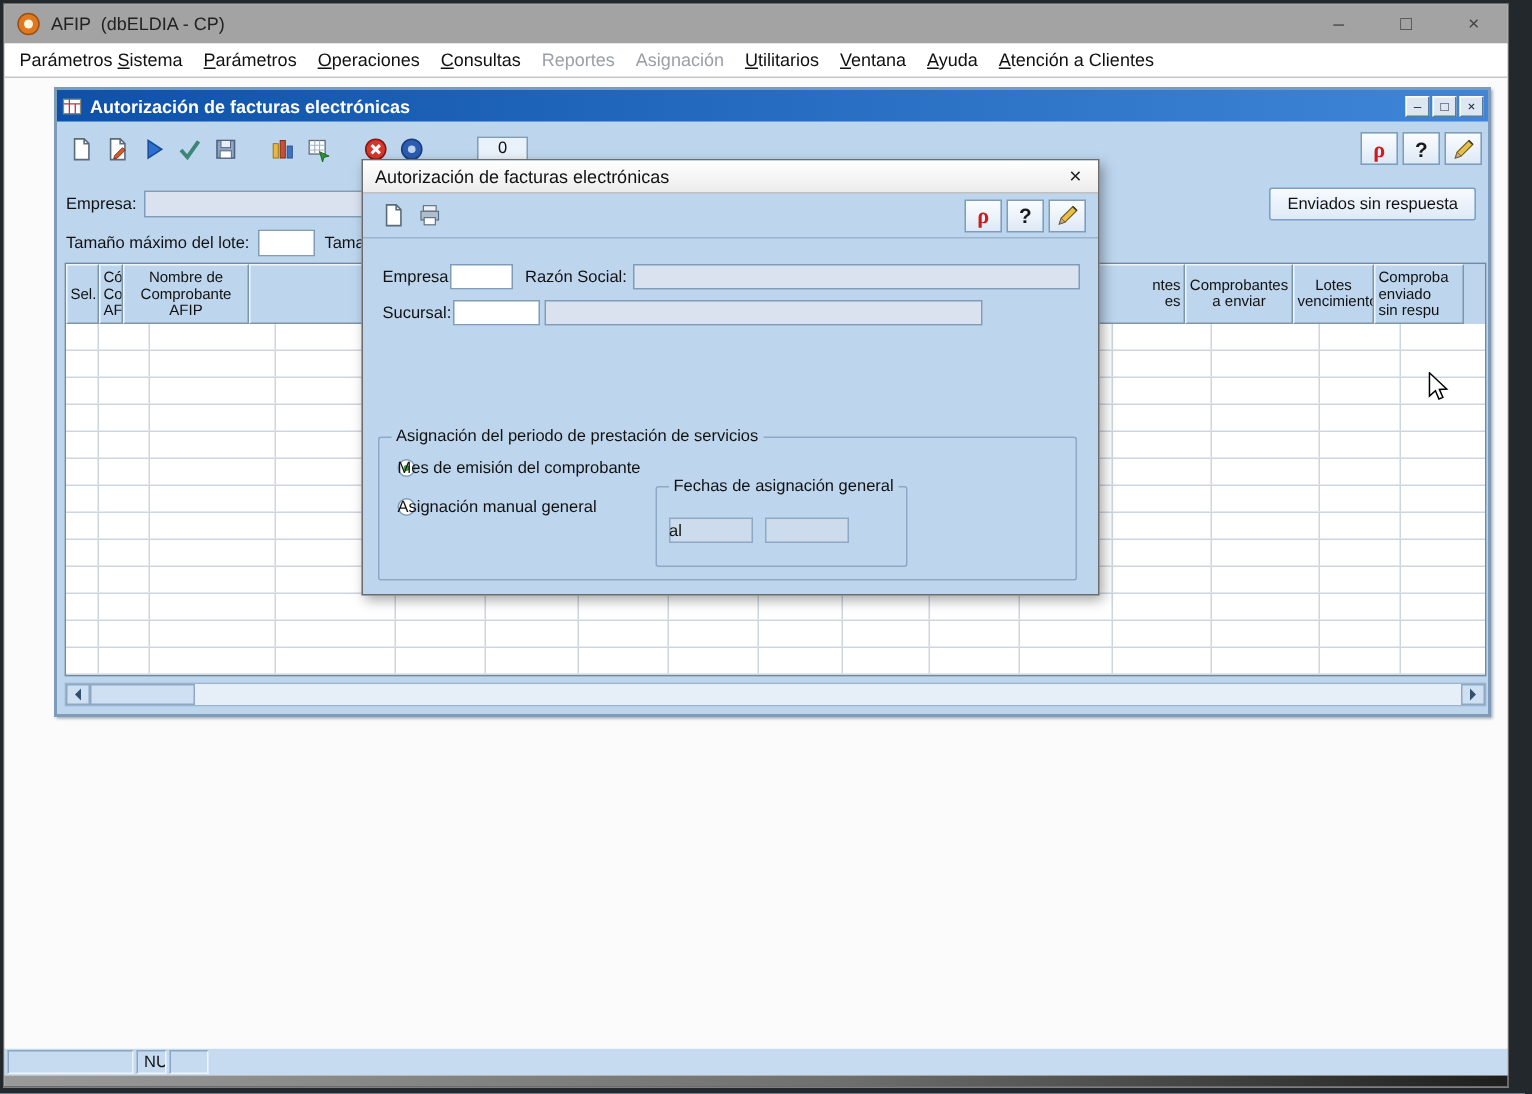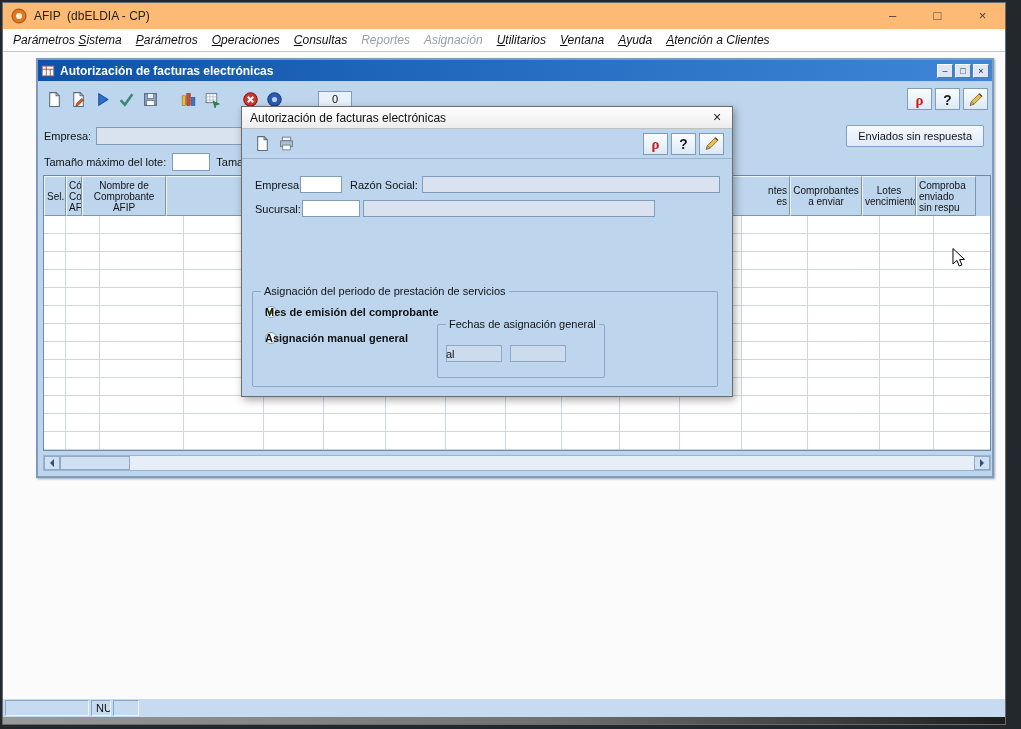--- a/index.html
+++ b/index.html
@@ -3,30 +3,30 @@
 <meta charset="utf-8">
 <style>
   * { box-sizing: border-box; margin: 0; padding: 0; }
   html,body { width:1021px; height:729px; }
   body { font-family:"Liberation Sans", sans-serif; background:#23282d; position:relative; overflow:hidden; }
 
   .app-window { position:absolute; left:2px; top:2px; width:1004px; height:723px;
     background:#ffffff; border:1px solid #6b6b6b; display:flex; flex-direction:column; }
 
   
-  .titlebar { height:26px; background:#fdba74; display:flex; align-items:center; padding-left:8px; flex:none; }
+  .titlebar { height:26px; background:#a3a3a3; display:flex; align-items:center; padding-left:8px; flex:none; }
   .app-icon { width:16px; height:16px; flex:none; }
   .title-text { font-size:12px; color:#222; margin-left:7px; flex:1; white-space:pre; }
   .win-controls { display:flex; height:26px; }
   .win-btn { width:45px; height:26px; text-align:center; line-height:26px; font-size:13px; color:#444; }
 
   
   .menubar { height:23px; background:#ffffff; display:flex; align-items:center; padding-left:3px;
     border-bottom:1px solid #c6c6c6; flex:none; }
-  .menu-item { padding:3px 7px; font-size:12px; color:#111; white-space:nowrap;font-style:italic; }
+  .menu-item { padding:3px 7px; font-size:12px; color:#111; white-space:nowrap; }
   .menu-item.disabled { color:#9aa0a6; }
 
   
   .mdi { flex:1; position:relative; background:#fbfbfb; overflow:hidden; }
 
   
   .child { position:absolute; left:33px; top:6px; width:958px; height:420px; z-index:1;
     border:2px solid #7e9cba; background:#bdd6ee; box-shadow:1px 1px 2px rgba(40,60,90,.45); }
   .child-titlebar { height:21px; background:linear-gradient(90deg,#0d52a8,#3f86d8);
     display:flex; align-items:center; padding:0 3px; }
@@ -99,21 +99,21 @@
   .groupbox { position:absolute; border:1px solid #8fa8c8; border-radius:2px; }
   .gb-title { position:absolute; top:-7px; left:8px; background:#bdd6ee; padding:0 3px;
     font-size:11px; color:#111; white-space:nowrap; }
   .group-venc { left:10px; top:64px; width:212px; height:58px; }
   .l-prest { left:8px; top:14px; } .l-noprest { left:8px; top:34px; }
   .v-field { position:absolute; width:56px; height:16px; background:#d4e2f0; border:1px solid #8fa8c8;
     text-align:right; padding-right:4px; font-size:11px; line-height:14px; color:#111; }
   .v-prest { right:10px; top:12px; } .v-noprest { right:10px; top:32px; }
 
   .group-asig { left:10px; top:132px; width:466px; height:96px; }
-  .radio-row { position:absolute; display:flex; align-items:flex-end; gap:6px;font-weight:bold; }
+  .radio-row { position:absolute; display:flex; align-items:flex-end; gap:6px; }
   .radio-row1 { left:12px; top:14px; } .radio-row2 { left:12px; top:40px; }
   .radio { width:12px; height:12px; border-radius:50%; border:1px solid #7f9db9; background:#fff; position:relative; flex:none; }
   .radio.checked::after { content:""; position:absolute; inset:3px; border-radius:50%; background:#3e9e3e; }
 
   .group-fechas { left:184px; top:32px; width:168px; height:54px; }
   .fg-fields { position:absolute; left:8px; top:20px; display:flex; align-items:center; gap:8px; }
   .fg-field { width:56px; height:17px; background:#ccdcec; border:1px solid #8fa8c8; }
 
   
   .statusbar { height:18px; background:#c6daf0; display:flex; gap:2px; padding:1px 2px; flex:none; }

